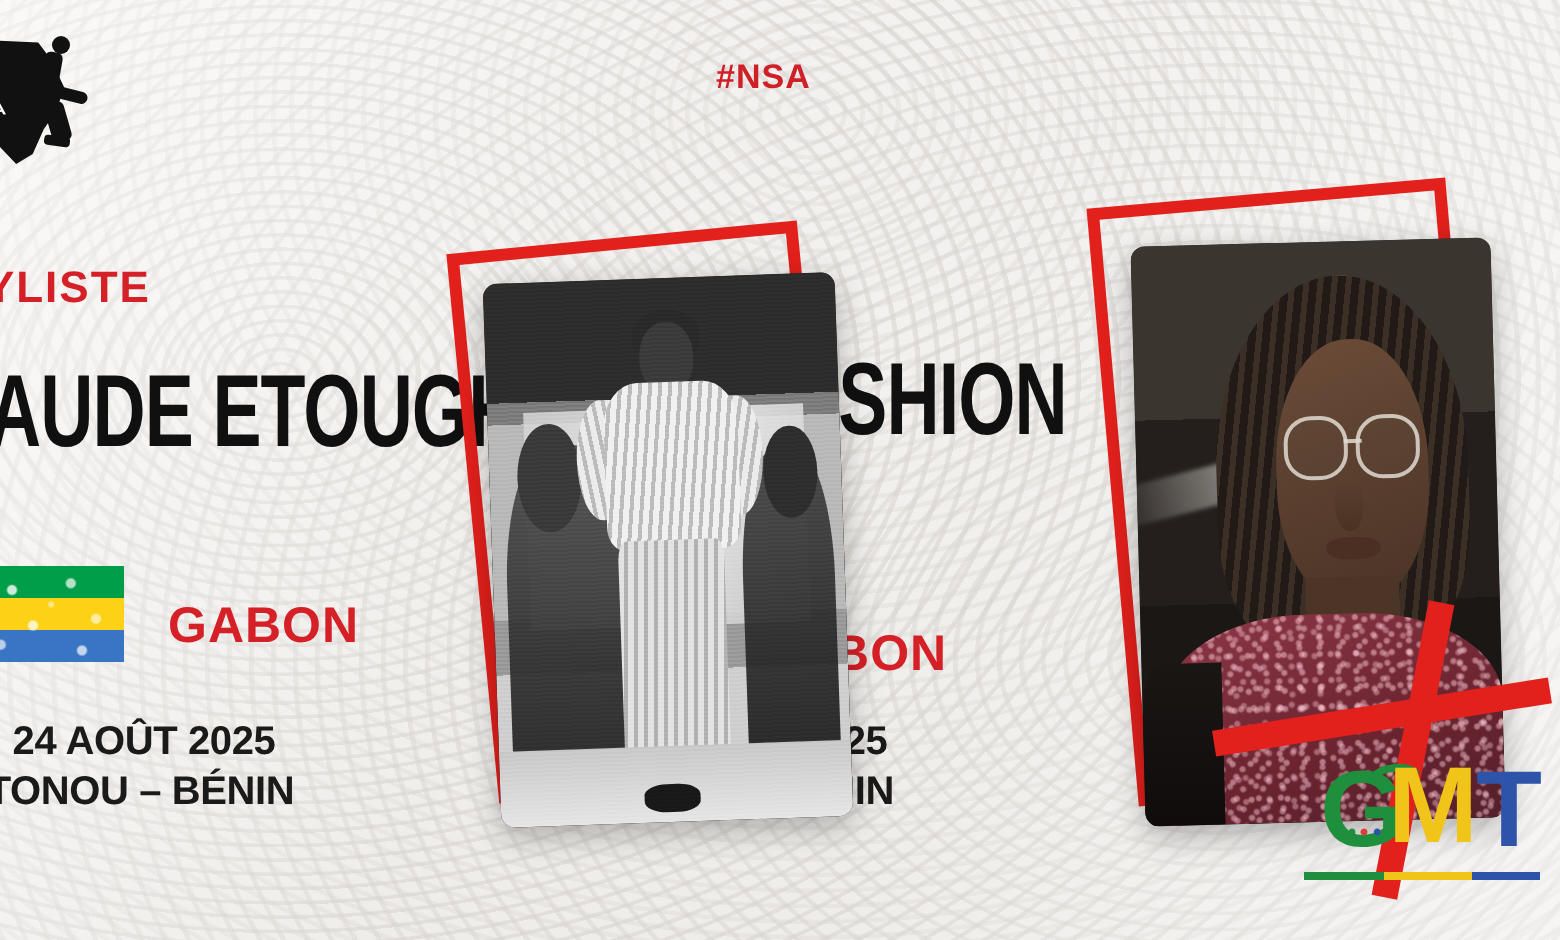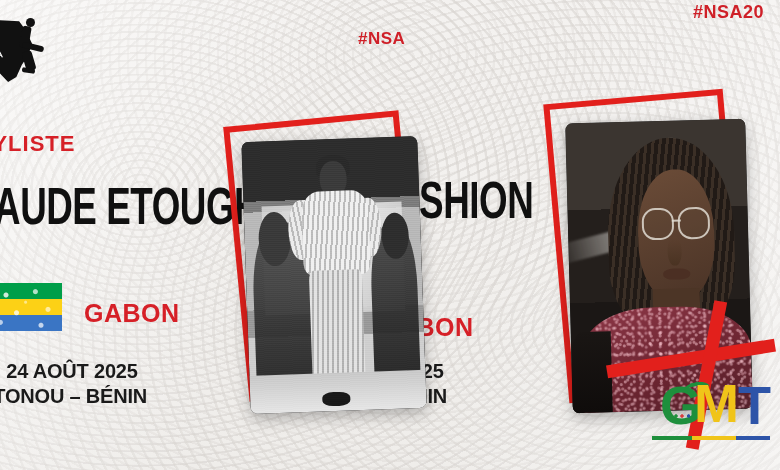--- a/index.html
+++ b/index.html
@@ -292,21 +292,20 @@
     <div class="logo-figure">
       <div class="fig-head"></div>
       <div class="fig-body"></div>
       <div class="fig-leg1"></div>
       <div class="fig-leg2"></div>
       <div class="fig-foot"></div>
     </div>
   </div>
 
   <div class="hashtag" id="tag-center">#NSA</div>
-  <div class="hashtag" id="tag-right">#NSA20</div>
 
   <div class="kicker" id="kicker-1">TYLISTE</div>
   <div class="designer-name" id="name-1">LAUDE ETOUGHE</div>
 
   <div id="flag-1">
     <div class="flag-stripe flag-g"></div>
     <div class="flag-stripe flag-y"></div>
     <div class="flag-stripe flag-b"></div>
     <div class="flag-sparkle"></div>
   </div>

